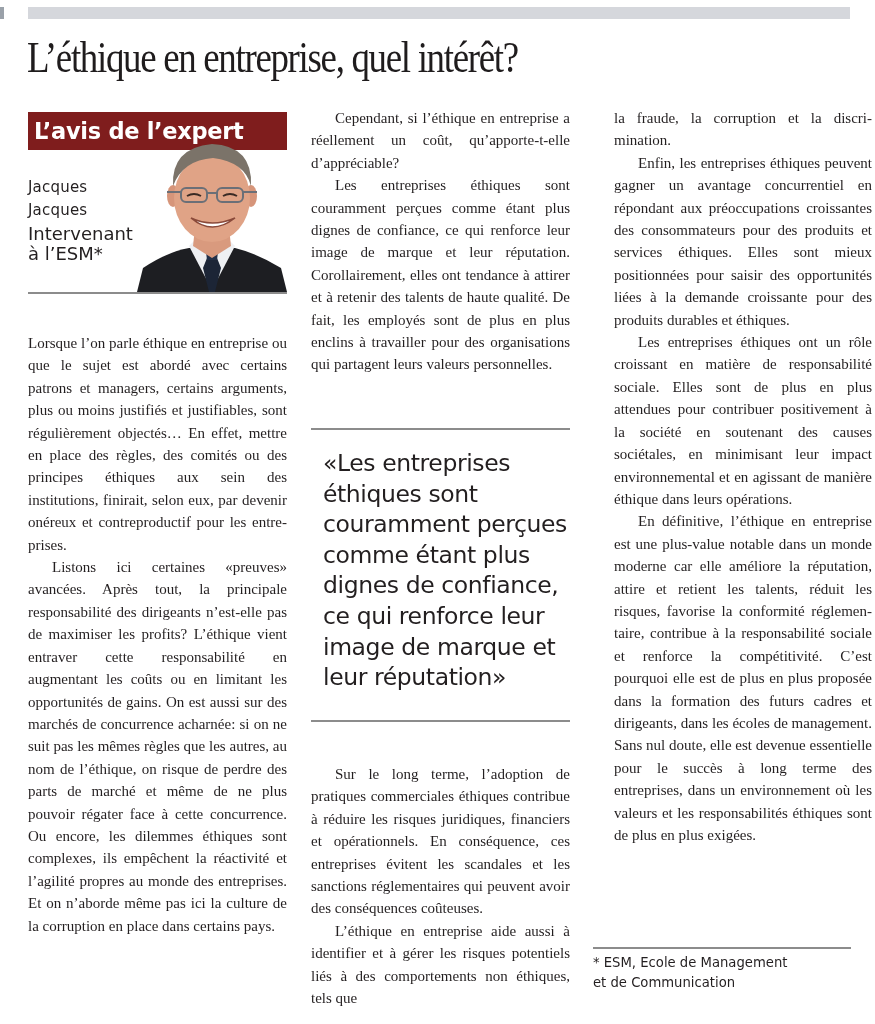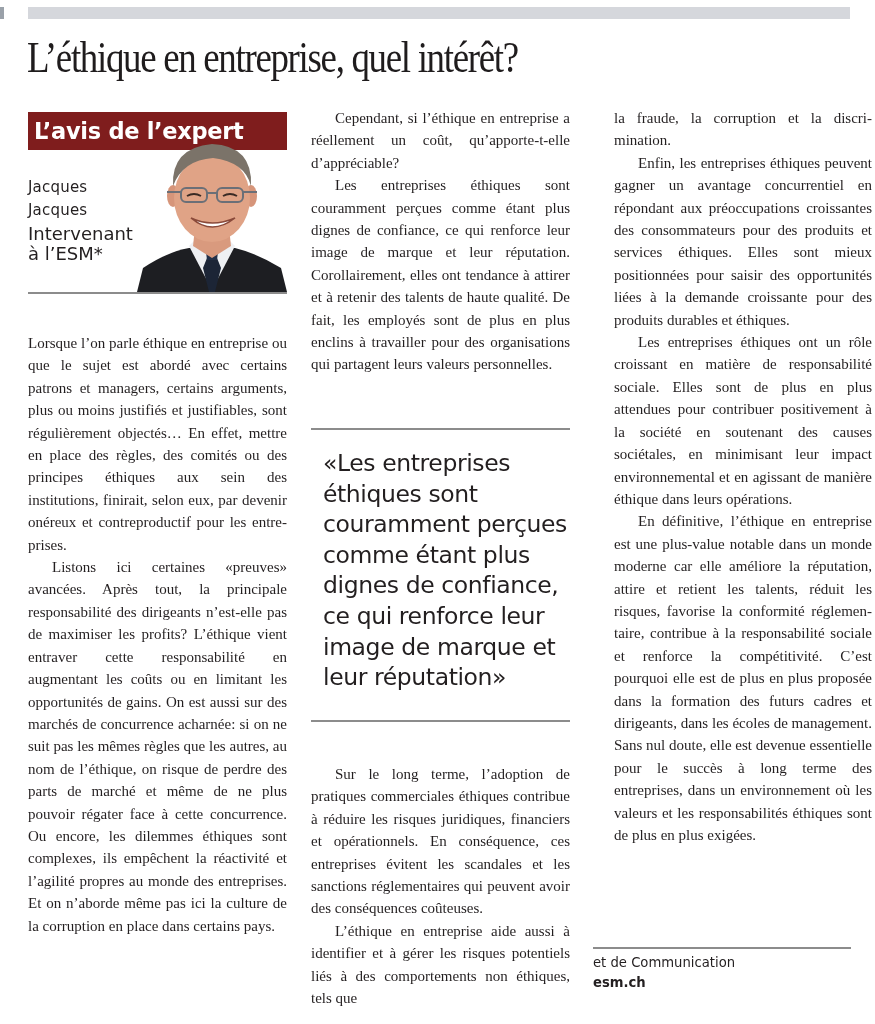--- a/index.html
+++ b/index.html
@@ -110,15 +110,15 @@
 
 <div class="col col3">
   <p class="noindent">la fraude, la corruption et la discri­mination.</p>
   <p>Enfin, les entreprises éthiques peuvent gagner un avantage concurrentiel en répondant aux préoccupations croissantes des consommateurs pour des produits et services éthiques. Elles sont mieux positionnées pour saisir des opportunités liées à la demande croissante pour des produits du­rables et éthiques.</p>
   <p>Les entreprises éthiques ont un rôle croissant en matière de res­ponsabilité sociale. Elles sont de plus en plus attendues pour contri­buer positivement à la société en soutenant des causes sociétales, en minimisant leur impact environne­mental et en agissant de manière éthique dans leurs opérations.</p>
   <p>En définitive, l’éthique en entre­prise est une plus-value notable dans un monde moderne car elle améliore la réputation, attire et re­tient les talents, réduit les risques, favorise la conformité réglemen­taire, contribue à la responsabilité sociale et renforce la compétitivité. C’est pourquoi elle est de plus en plus proposée dans la formation des futurs cadres et dirigeants, dans les écoles de management. Sans nul doute, elle est devenue es­sentielle pour le succès à long terme des entreprises, dans un en­vironnement où les valeurs et les responsabilités éthiques sont de plus en plus exigées.</p>
 </div>
 
 <div class="foot-rule"></div>
 <div class="footnote">
+  <div>* ESM, Ecole de Management</div>
   <div>et de Communication</div>
-  <span class="site">esm.ch</span>
 </div>
 
 </body></html>

